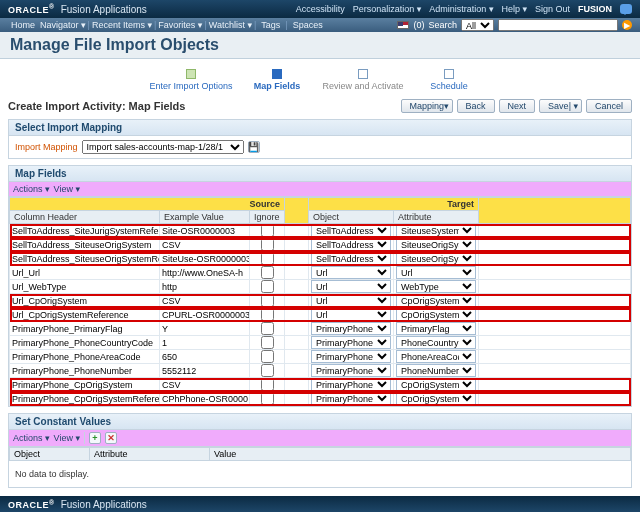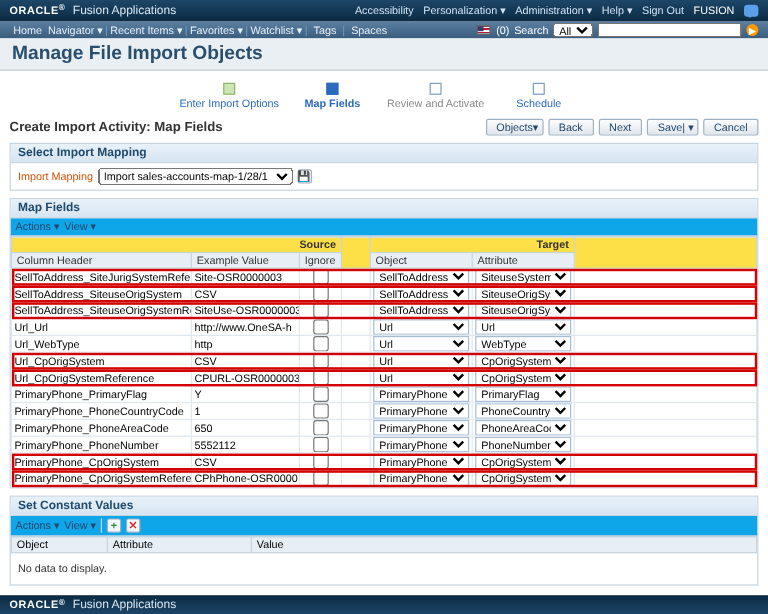--- a/index.html
+++ b/index.html
@@ -33,21 +33,21 @@
 .buttons{margin-left:auto;display:flex;gap:4px}
 .btn{background:linear-gradient(#fcfcfc,#e0e6ec);border:1px solid #9eb0c2;padding:1px 8px;color:#23486b;border-radius:2px;height:14px;display:flex;align-items:center}
 .btn.split{padding-right:3px}
 .panel{border:1px solid #c6d4e0;margin-bottom:6px}
 .panel-head{background:linear-gradient(#e8f1f9,#d7e5f2);border-bottom:1px solid #c6d4e0;padding:2px 6px;font-weight:bold;color:#1f4a6e;font-size:10px}
 .panel-body{padding:4px 6px}
 .form-row{display:flex;align-items:center;gap:4px}
 .form-row .lbl{color:#d15200;font-size:9px}
 .form-row select{font-size:9px;height:14px}
 .tbicon{width:12px;height:12px;border:1px solid #9eb0c2;background:#f4f8fc;display:inline-flex;align-items:center;justify-content:center;color:#2a6abf;font-weight:bold;border-radius:2px}
-.toolbar{display:flex;align-items:center;gap:4px;padding:2px 4px;background:#0ea5e9;border-bottom:1px solid #c6d4e0}
+.toolbar{display:flex;align-items:center;gap:4px;padding:2px 4px;background:#f0abfc;border-bottom:1px solid #c6d4e0}
 .toolbar .menu{color:#23486b}
 .grid{width:100%;border-collapse:collapse}
 .grid th{background:#e7eef4;border:1px solid #c6d4e0;padding:1px 4px;font-weight:normal;text-align:left;color:#333}
 .grid .group-head th{background:#fde047;text-align:right;font-weight:bold}
 .grid td{border:1px solid #e0e8ef;padding:0 2px;height:14px;overflow:hidden;white-space:nowrap}
 .grid td.trunc{max-width:0}
 .sel{width:100%;font-size:9px;height:13px;border:1px solid #a6bdd4;background:#fff}
 .chk{margin:0 auto;display:block}
 .hl{outline:2px solid #d40000;outline-offset:-2px}
 .footer{background:linear-gradient(#0b2a42,#1d4668);height:16px;position:fixed;bottom:0;left:0;right:0;display:flex;align-items:center;padding:0 8px}
@@ -65,21 +65,21 @@
 
 <div class="global-header">
   <span class="brand"><span>ORACLE</span><span class="reg">®</span></span>
   <span class="brand-sub">Fusion Applications</span>
   <div class="header-right">
     <a href="#">Accessibility</a>
     <span class="drop"><span>Personalization</span> ▾</span>
     <span class="drop"><span>Administration</span> ▾</span>
     <span class="drop"><span>Help</span> ▾</span>
     <a href="#">Sign Out</a>
-    <span style="font-weight:normal">FUSION</span>
+    <span style="font-weight:bold">FUSION</span>
     <span class="bubble"></span>
   </div>
 </div>
 
 <div class="global-nav">
   <a href="#">Home</a>
   <span><span>Navigator</span> ▾</span>
     <span class="nav-sep">|</span>
   <span><span>Recent Items</span> ▾</span>
     <span class="nav-sep">|</span>
@@ -121,21 +121,21 @@
       </div>
     <div class="train-step">
         <div class="train-box"></div>
         <span class="label">Schedule</span>
       </div>
   </div>
 
   <div class="subheader">
     <h2>Create Import Activity: Map Fields</h2>
     <div class="buttons">
-      <span class="btn split"><span>Objects</span> ▾</span>
+      <span class="btn split"><span>Mapping</span> ▾</span>
       <span class="btn">Back</span>
       <span class="btn">Next</span>
       <span class="btn split"><span>Save</span> | ▾</span>
       <span class="btn">Cancel</span>
     </div>
   </div>
 
   <div class="panel">
     <div class="panel-head">Select Import Mapping</div>
     <div class="panel-body">

